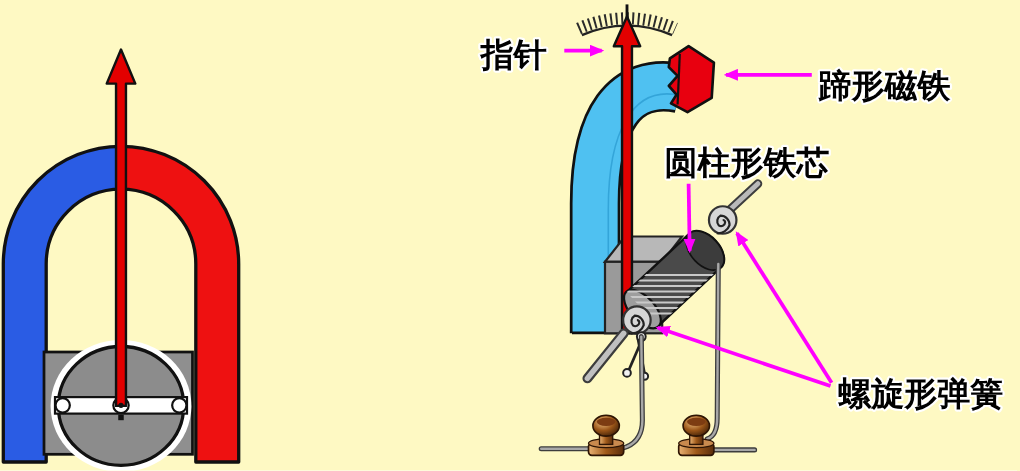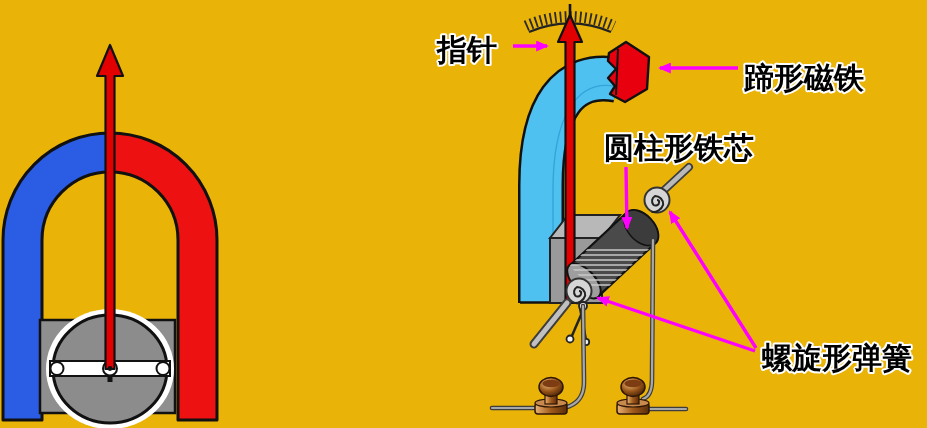--- a/index.html
+++ b/index.html
@@ -1,16 +1,16 @@
 <!DOCTYPE html>
 <html><head>
 <meta charset="utf-8">
 <style>
   html,body{margin:0;padding:0;background:#ffffff;}
-  .stage{position:relative;width:927px;height:428px;background:#eab308;overflow:hidden;
+  .stage{position:relative;width:927px;height:428px;background:#fef9c3;overflow:hidden;
          font-family:"DejaVu Sans","Liberation Sans",sans-serif;}
   svg{display:block;}
   text.cn-label{font-size:30px;font-weight:bold;fill:#000;
     font-family:"DejaVu Sans","Liberation Sans",sans-serif;
     paint-order:stroke;stroke:#ffffff;stroke-width:4px;stroke-linejoin:round;}
 </style>
 </head>
 <body>
 
 <div class="stage">

